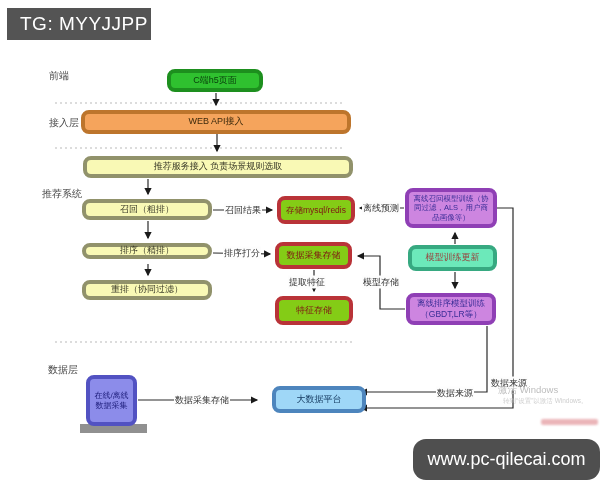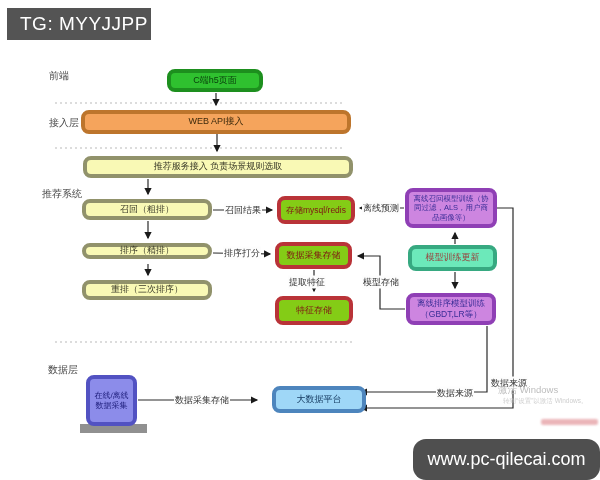--- a/index.html
+++ b/index.html
@@ -80,21 +80,21 @@
   <div class="layer-label" style="left:42px;top:187px;">推荐系统</div>
   <div class="layer-label" style="left:48px;top:363px;">数据层</div>
 
   <div class="shadow-block"></div>
 
   <div class="node green" style="left:167px;top:69px;width:96px;height:23px;">C端h5页面</div>
   <div class="node orange" style="left:81px;top:110px;width:270px;height:24px;">WEB API接入</div>
   <div class="node yellow" style="left:83px;top:156px;width:270px;height:22px;">推荐服务接入 负责场景规则选取</div>
   <div class="node yellow" style="left:82px;top:199px;width:130px;height:21px;">召回（粗排）</div>
   <div class="node yellow" style="left:82px;top:243px;width:130px;height:16px;">排序（精排）</div>
-  <div class="node yellow" style="left:82px;top:280px;width:130px;height:20px;">重排（三次排序）</div>
+  <div class="node yellow" style="left:82px;top:280px;width:130px;height:20px;">重排（协同过滤）</div>
   <div class="node red" style="left:277px;top:196px;width:78px;height:28px;font-size:8.5px;">存储mysql/redis</div>
   <div class="node red" style="left:275px;top:242px;width:77px;height:27px;">数据采集存储</div>
   <div class="node red" style="left:275px;top:296px;width:78px;height:29px;">特征存储</div>
   <div class="node purple" style="left:405px;top:188px;width:92px;height:40px;font-size:7.5px;">离线召回模型训练（协同过滤，ALS，用户商品画像等）</div>
   <div class="node mint" style="left:408px;top:245px;width:89px;height:26px;">模型训练更新</div>
   <div class="node purple" style="left:406px;top:293px;width:90px;height:32px;font-size:8.5px;">离线排序模型训练（GBDT,LR等）</div>
   <div class="node peri" style="left:86px;top:375px;width:51px;height:51px;font-size:8px;">在线/离线数据采集</div>
   <div class="node blue" style="left:272px;top:386px;width:94px;height:27px;">大数据平台</div>
 
   <div class="edge-label" style="left:243px;top:210px;">召回结果</div>

